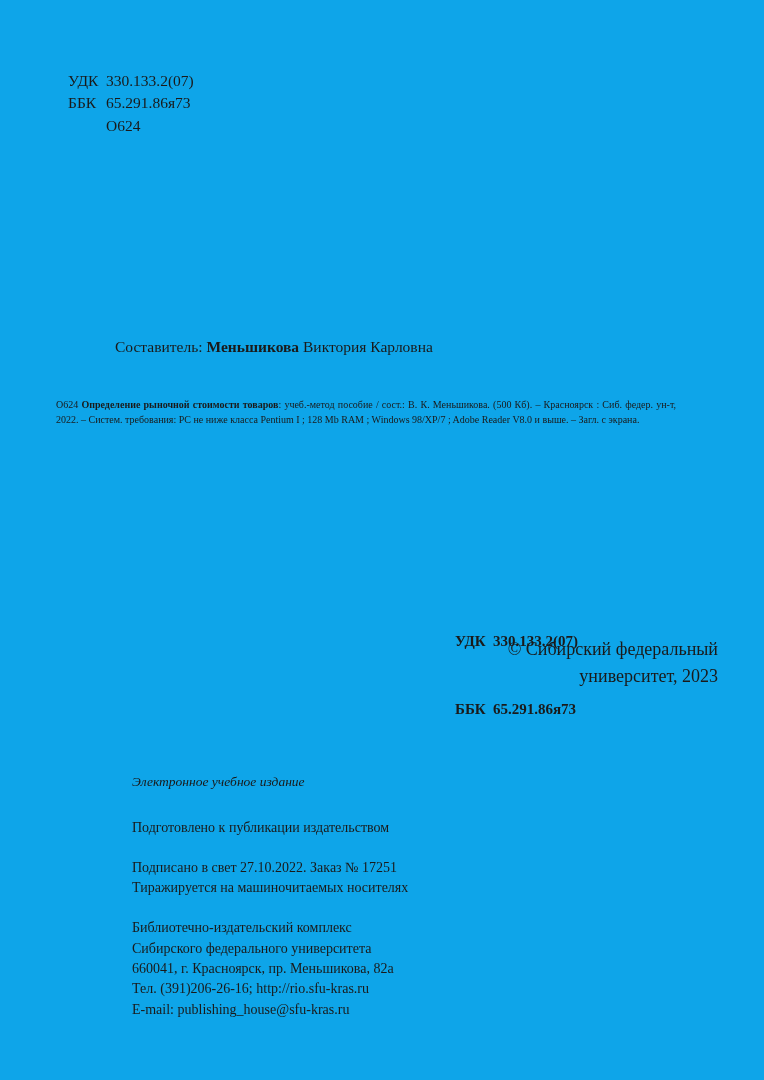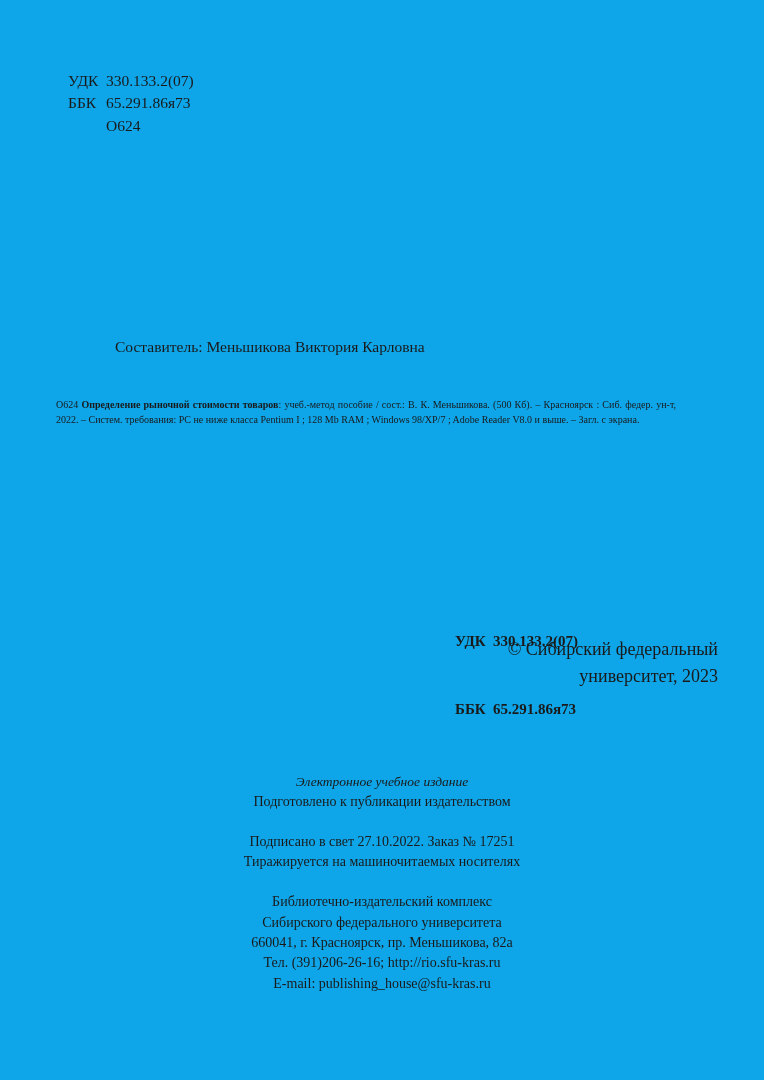--- a/index.html
+++ b/index.html
@@ -43,21 +43,21 @@
 
   
   .compiler {
     position: absolute;
     left: 115px;
     top: 338px;
     font-size: 15.5px;
     white-space: nowrap;
   }
   .compiler .bold {
-    font-weight: normal;
+    font-weight: bold;
   }
 
   
   .biblio {
     position: absolute;
     left: 56px;
     top: 398px;
     width: 620px;
     font-size: 10px;
     line-height: 1.48;
@@ -96,33 +96,33 @@
     font-size: 18px;
     line-height: 1.5;
   }
 
   
   .colophon {
     position: absolute;
     left: 132px;
     top: 772px;
     width: 500px;
-    text-align: center;
+    text-align: left;
     font-size: 14px;
     line-height: 1.45;
   }
   .colophon .italic {
     font-style: italic;
     font-size: 13.5px;
   }
   .colophon .grp {
     margin-top: 20px;
   }
   .colophon .grp.first {
-    margin-top: 0;
+    margin-top: 26px;
   }
   .colophon .line {
     white-space: nowrap;
   }
 </style>
 </head>
 <body>
 
 <div class="page">
 

